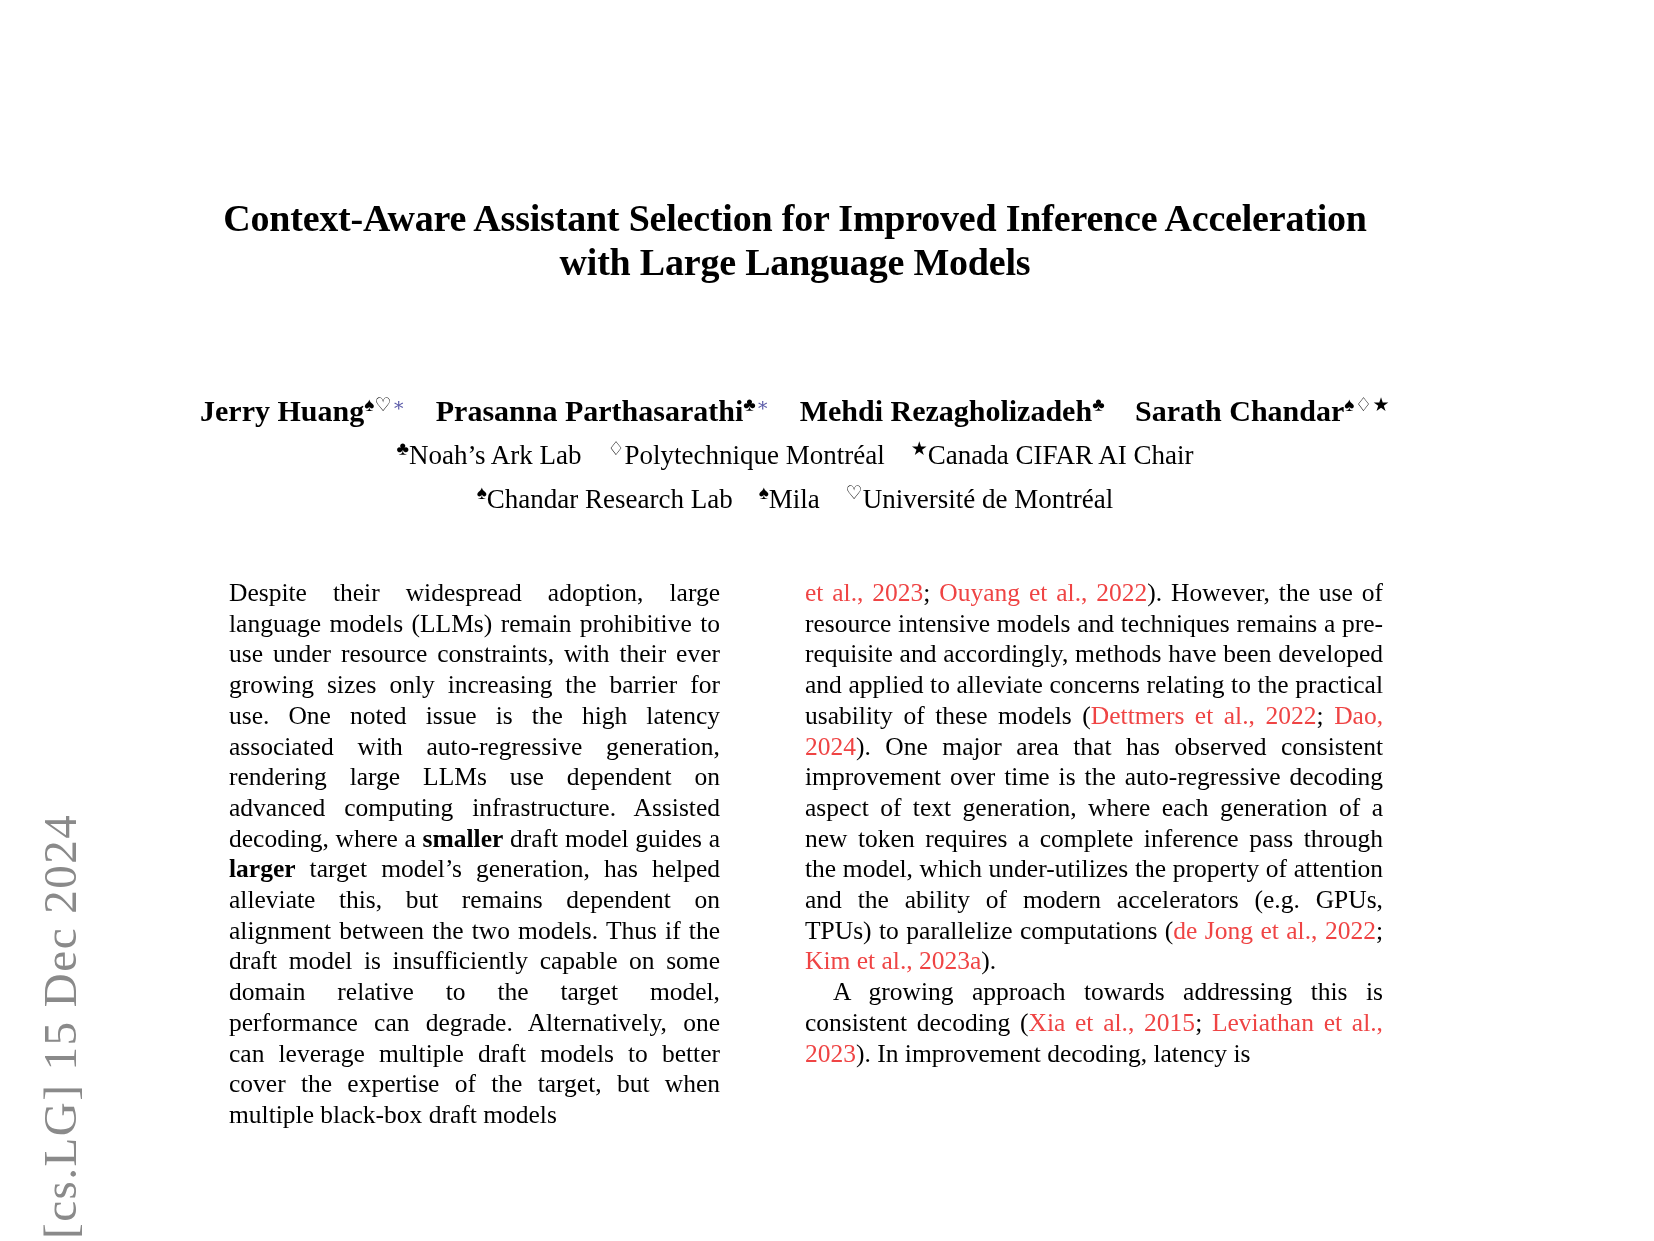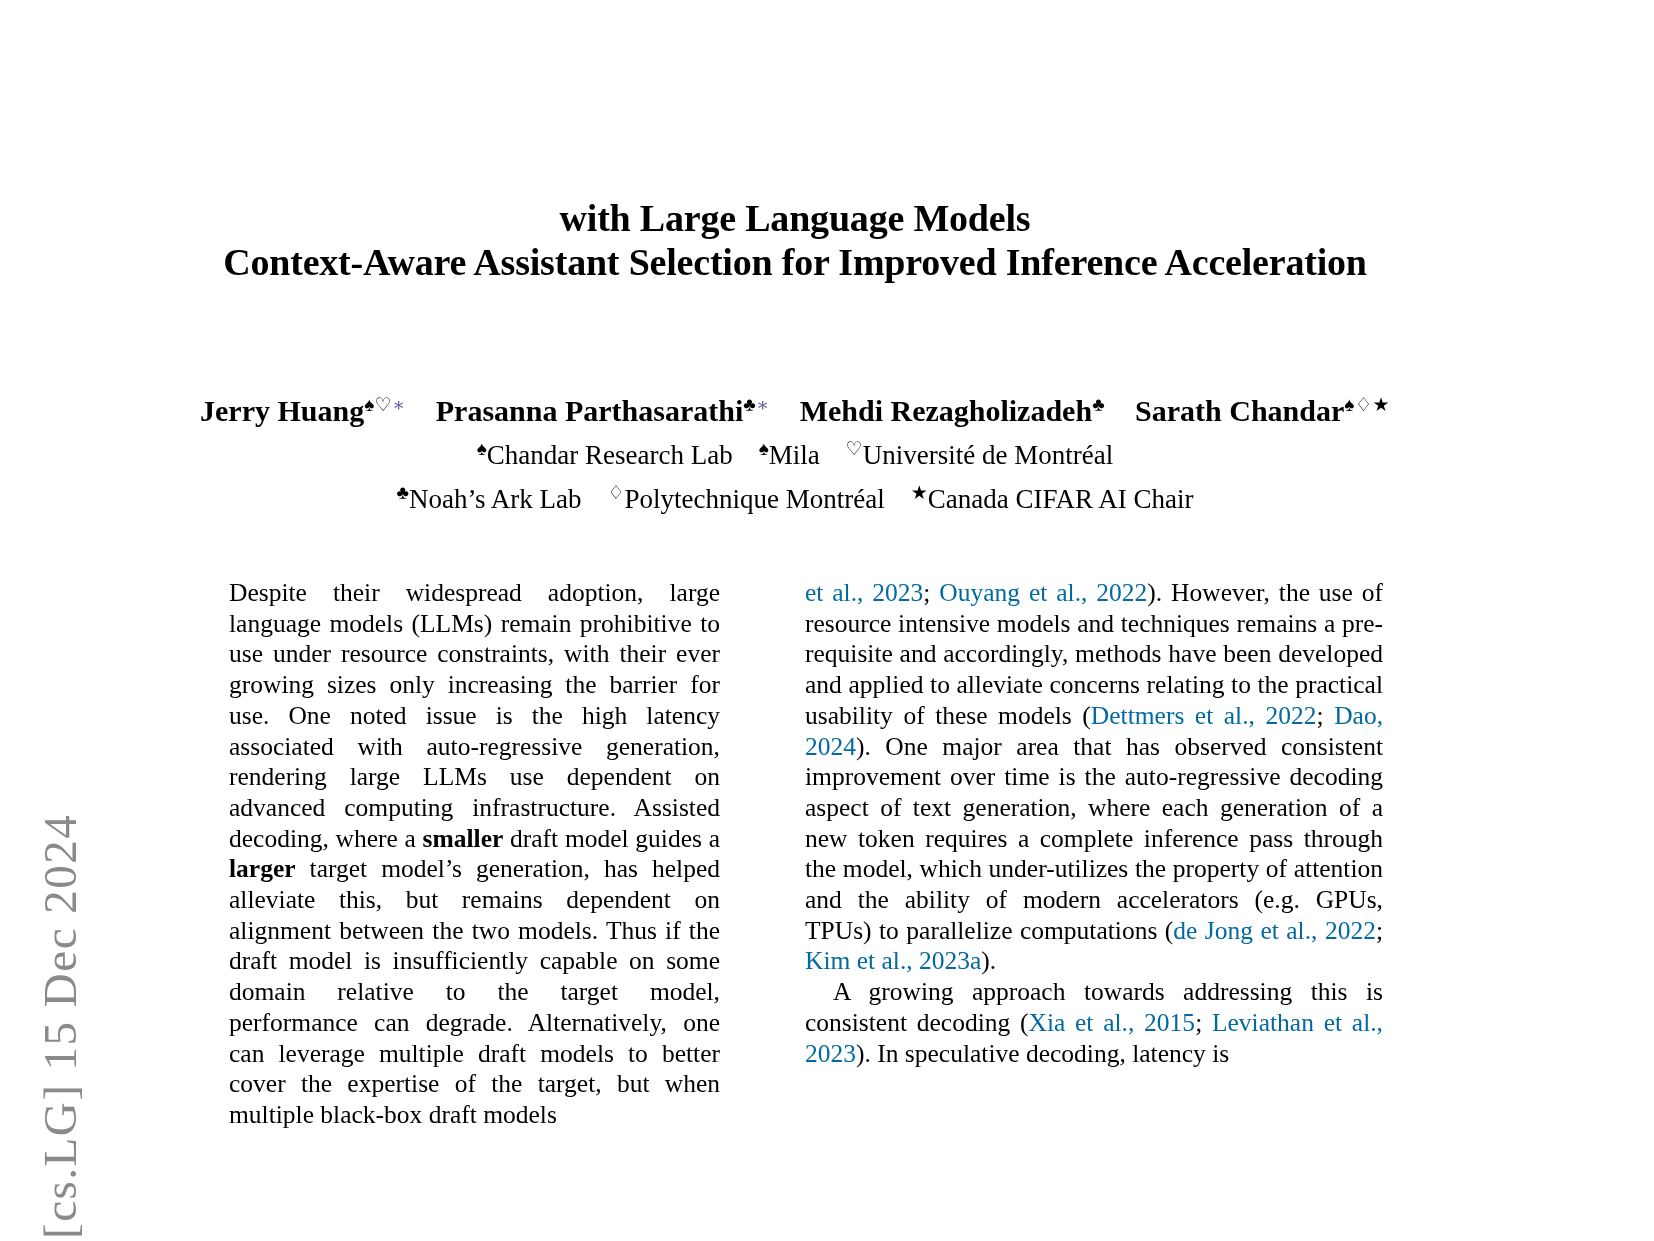--- a/index.html
+++ b/index.html
@@ -137,57 +137,57 @@
     margin: 0;
     hyphens: none;
   }
   .bodytext + .bodytext {
     margin-top: 0;
   }
   .indent {
     text-indent: 28px;
   }
   .cite {
-    color: #0369a1;
+    color: #ef4444;
   }
   .b { font-weight: bold; margin-top: 8px; }
   .i { }
 </style>
 </head>
 <body>
 
 <div id="arxiv-stamp">
   <span class="stamp-text">[cs.LG]  15 Dec 2024</span>
 </div>
 
 <div id="page">
 
   <div id="title-block">
+    <div class="title-line">Context-Aware Assistant Selection for Improved Inference Acceleration</div>
     <div class="title-line">with Large Language Models</div>
-    <div class="title-line">Context-Aware Assistant Selection for Improved Inference Acceleration</div>
   </div>
 
   <div id="authors-block">
 
     <div id="author-line">
       <span class="author"><span>Jerry Huang</span><span class="sup">♠♡</span><span class="sup sup-star">∗</span></span><span class="author"><span>Prasanna Parthasarathi</span><span class="sup">♣</span><span class="sup sup-star">∗</span></span><span class="author"><span>Mehdi Rezagholizadeh</span><span class="sup">♣</span></span><span class="author"><span>Sarath Chandar</span><span class="sup">♠♢★</span></span>
     </div>
 
     <div class="affil-line">
-      <span class="affil"><span class="mark">♠</span><span>Chandar Research Lab</span></span><span class="affil"><span class="mark">♠</span><span>Mila</span></span><span class="affil"><span class="mark">♡</span><span>Université de Montréal</span></span>
+      <span class="affil"><span class="mark">♣</span><span>Noah’s Ark Lab</span></span><span class="affil"><span class="mark">♢</span><span>Polytechnique Montréal</span></span><span class="affil"><span class="mark">★</span><span>Canada CIFAR AI Chair</span></span>
     </div>
 
     <div class="affil-line">
-      <span class="affil"><span class="mark">♣</span><span>Noah’s Ark Lab</span></span><span class="affil"><span class="mark">♢</span><span>Polytechnique Montréal</span></span><span class="affil"><span class="mark">★</span><span>Canada CIFAR AI Chair</span></span>
+      <span class="affil"><span class="mark">♠</span><span>Chandar Research Lab</span></span><span class="affil"><span class="mark">♠</span><span>Mila</span></span><span class="affil"><span class="mark">♡</span><span>Université de Montréal</span></span>
     </div>
 
   </div>
 
   <div id="col-left">
     <p class="bodytext"><span>Despite their widespread adoption, large language models (LLMs) remain prohibitive to use under resource constraints, with their ever growing sizes only increasing the barrier for use. One noted issue is the high latency associated with auto-regressive generation, rendering large LLMs use dependent on advanced computing infrastructure. Assisted decoding, where a </span><span class="b">smaller</span> <span class="i">draft</span><span> model guides a </span><span class="b">larger</span> <span class="i">target</span><span> model’s generation, has helped alleviate this, but remains dependent on alignment between the two models. Thus if the draft model is insufficiently capable on some domain relative to the target model, performance can degrade. Alternatively, one can leverage multiple draft models to better cover the expertise of the target, but when multiple black-box draft models</span></p>
   </div>
 
   <div id="col-right">
     <p class="bodytext"><span class="cite">et al., 2023</span><span>; </span><span class="cite">Ouyang et al., 2022</span><span>). However, the use of resource intensive models and techniques remains a pre-requisite and accordingly, methods have been developed and applied to alleviate concerns relating to the practical usability of these models (</span><span class="cite">Dettmers et al., 2022</span><span>; </span><span class="cite">Dao, 2024</span><span>). One major area that has observed consistent improvement over time is the </span><span class="i">auto-regressive decoding</span><span> aspect of text generation, where each generation of a new token requires a complete inference pass through the model, which under-utilizes the property of attention and the ability of modern accelerators (e.g. GPUs, TPUs) to parallelize computations (</span><span class="cite">de Jong et al., 2022</span><span>; </span><span class="cite">Kim et al., 2023a</span><span>).</span></p>
-    <p class="bodytext indent"><span>A growing approach towards addressing this is consistent decoding (</span><span class="cite">Xia et al., 2015</span><span>; </span><span class="cite">Leviathan et al., 2023</span><span>). In speculative decoding, latency is</span></p>
+    <p class="bodytext indent"><span>A growing approach towards addressing this is consistent decoding (</span><span class="cite">Xia et al., 2015</span><span>; </span><span class="cite">Leviathan et al., 2023</span><span>). In improvement decoding, latency is</span></p>
   </div>
 
 </div>
 
 </body></html>

